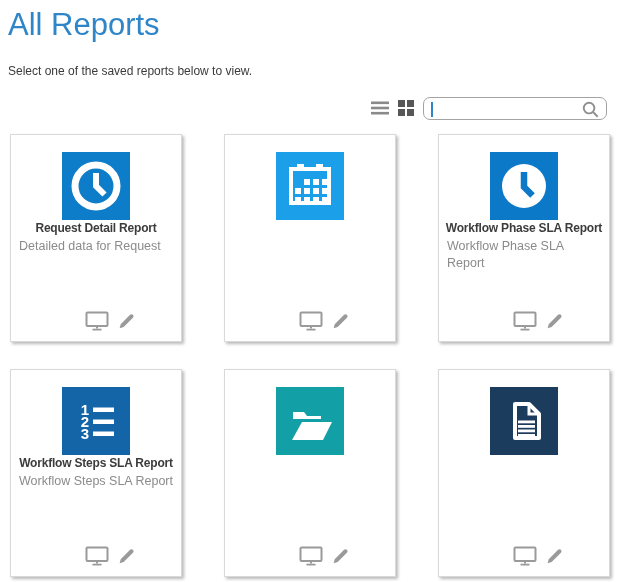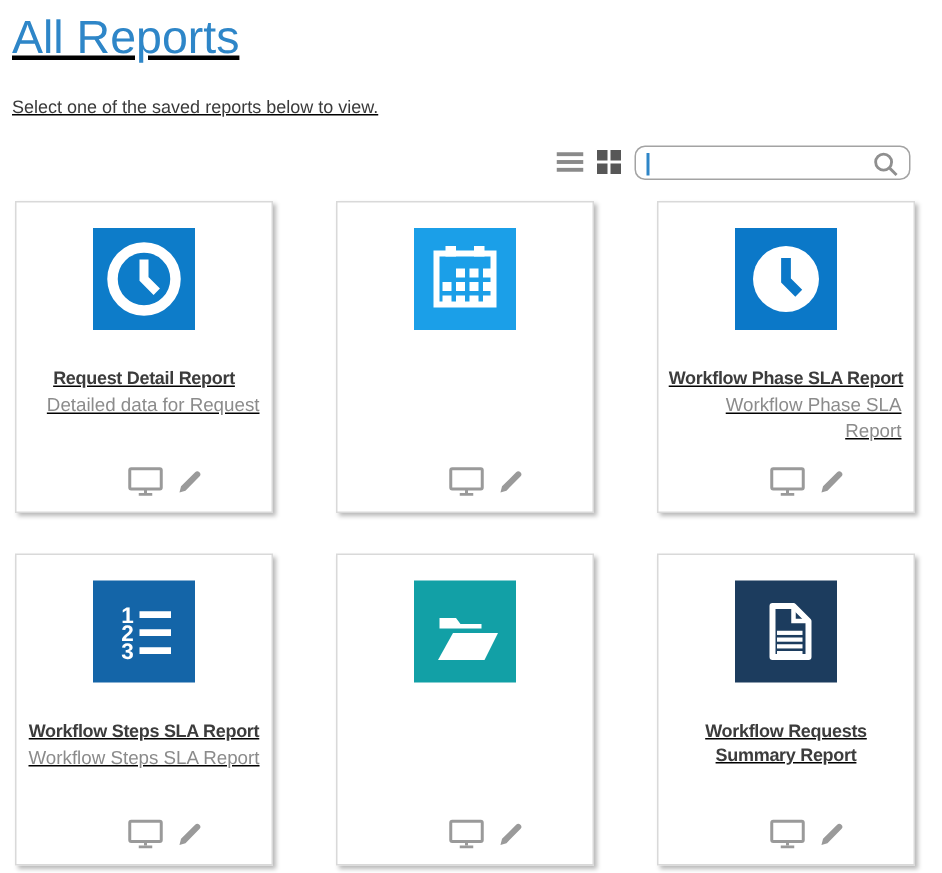--- a/index.html
+++ b/index.html
@@ -1,35 +1,35 @@
 <!DOCTYPE html>
 <html><head>
 <meta charset="utf-8">
 <style>
   * { margin:0; padding:0; box-sizing:border-box; }
   html,body { background:#ffffff; }
   body { font-family:"Liberation Sans", sans-serif; }
-  .page { position:relative; width:628px; height:582px; background:#fff; overflow:hidden;text-decoration:underline; }
+  .page { position:relative; width:628px; height:582px; background:#fff; overflow:hidden; }
 
   .page-title { margin:8px 0 0 8px; font-size:31px; font-weight:300; line-height:1.1; }
   .page-subtitle { margin:22px 0 17px 8px; font-size:12px; color:#3a3a3a; }
 
   .toolbar { display:flex; align-items:center; justify-content:flex-end; gap:9px; margin-top:10px; padding-right:21px; height:26px; }
   .view-toggle { display:flex; align-items:center; cursor:pointer; }
   .searchbox { position:relative; width:184px; height:23px; border:1px solid #a3a3a3; border-radius:7px; background:#fff; }
   .searchbox input { position:absolute; left:8px; top:1px; width:150px; height:19px; border:none; outline:none; font-size:12px; background:transparent; }
   .caret { position:absolute; left:7px; top:4px; width:2px; height:15px; background:#2e86c8; }
   .magnifier { position:absolute; right:6px; top:2px; }
 
   .grid { display:grid; grid-template-columns:repeat(3,172px); column-gap:42px; row-gap:27px; padding:0 18px 0 10px; margin-top:13px; }
   .card { position:relative; height:208px; background:#fff; border:1px solid #d9d9d9; box-shadow:2px 2px 3px rgba(0,0,0,0.28); cursor:pointer; }
   .tile { width:68px; height:68px; margin:17px auto 0; }
   .tile svg { display:block; width:68px; height:68px; }
-  .card-title { margin-top:24px; padding:0 3px; text-align:center; font-size:12px; font-weight:bold; letter-spacing:-0.2px; color:#3c3c3c; line-height:1.35; }
-  .card-desc { margin-top:2px; padding:0 8px; text-align:right; font-size:12.5px; color:#8b8b8b; line-height:1.3; }
+  .card-title { margin-top:0; padding:0 3px; text-align:center; font-size:12px; font-weight:bold; letter-spacing:-0.2px; color:#3c3c3c; line-height:1.35; }
+  .card-desc { margin-top:2px; padding:0 8px; text-align:left; font-size:12.5px; color:#8b8b8b; line-height:1.3; }
   .card-actions { position:absolute; bottom:10px; left:0; right:0; display:flex; justify-content:center; align-items:flex-end; gap:8px; padding-left:28px; color:#9a9a9a; }
   .action { display:flex; align-items:flex-end; cursor:pointer; }
 
   .num-digit { font-family:"Liberation Sans", sans-serif; font-weight:bold; font-size:15px; }
 </style>
 </head>
 <body>
 
 <div class="page">
 
@@ -222,21 +222,20 @@
           <path d="M25 17 H39 L49 27 V51 H25 Z" fill="none" stroke="#ffffff" stroke-width="4" stroke-linejoin="round"></path>
           <path d="M39 17 V27 H49" fill="none" stroke="#ffffff" stroke-width="3"></path>
           <g fill="#ffffff">
             <rect x="28" y="33.5" width="17" height="2.8"></rect>
             <rect x="28" y="38" width="17" height="2.8"></rect>
             <rect x="28" y="42.5" width="17" height="2.8"></rect>
             <rect x="28" y="47" width="17" height="2.8"></rect>
           </g>
         </svg>
       </div>
-      <div class="card-title">Workflow Requests Summary Report</div>
       <div class="card-desc"></div>
       <div class="card-actions">
         <span class="action">
           <svg width="24" height="20" viewBox="0 0 24 20">
               <rect x="1.5" y="1.5" width="21" height="13.5" rx="1" fill="none" stroke="currentColor" stroke-width="2"></rect>
               <line x1="12" y1="15" x2="12" y2="17.6" stroke="currentColor" stroke-width="2"></line>
               <line x1="7.5" y1="18.6" x2="16.5" y2="18.6" stroke="currentColor" stroke-width="1.8"></line>
             </svg>
         </span>
         <span class="action">

